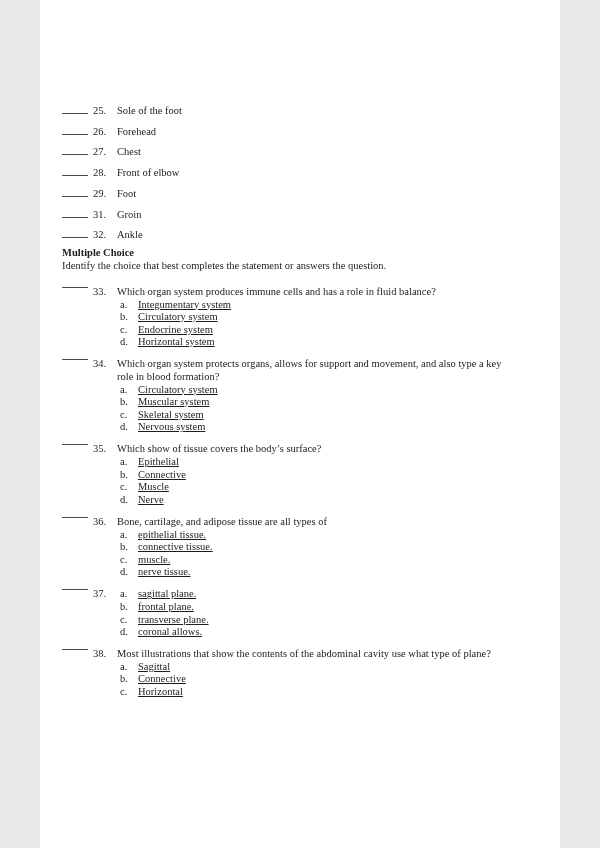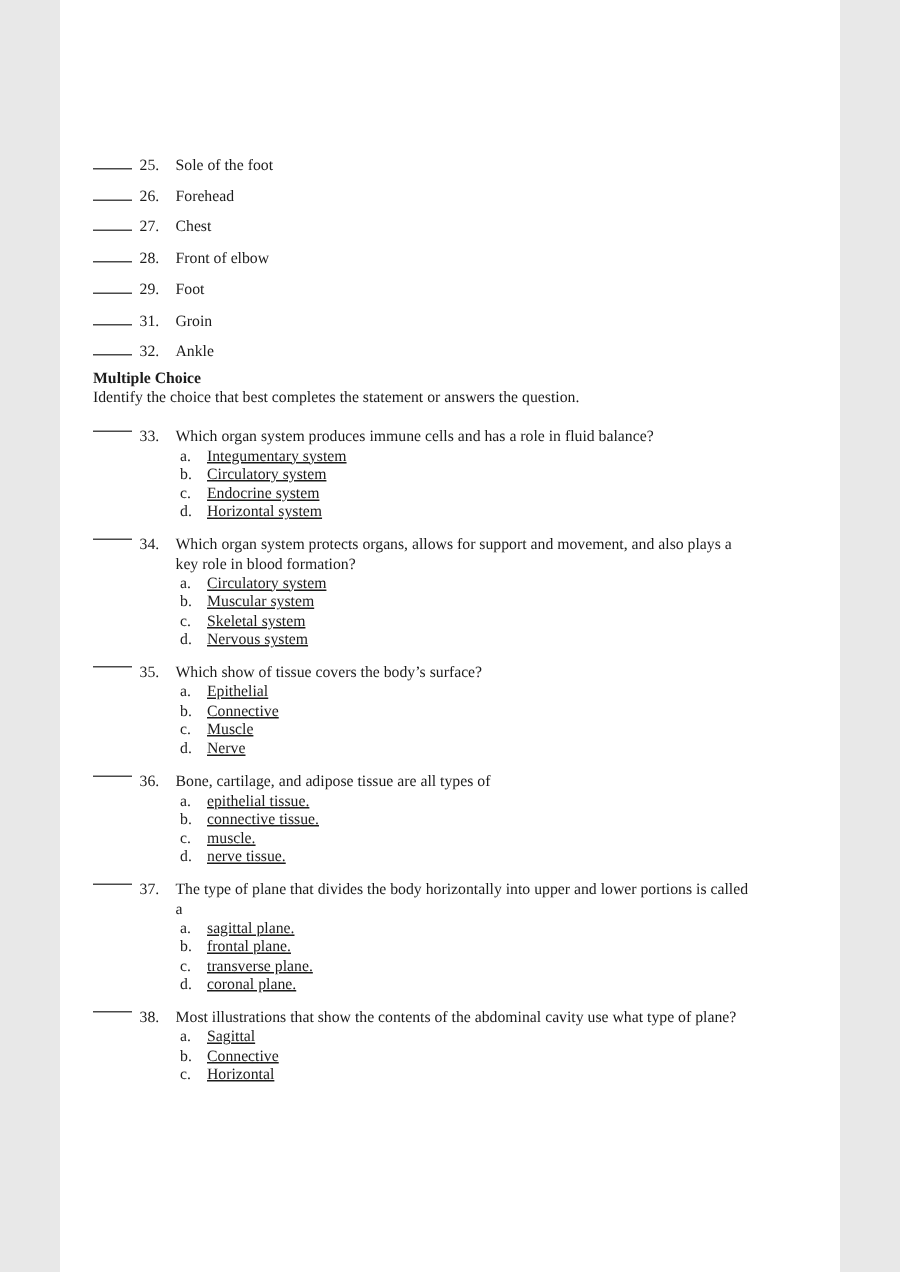--- a/index.html
+++ b/index.html
@@ -132,21 +132,21 @@
           <span class="opt-letter">d.</span>
           <span class="opt-text">Horizontal system</span>
         </div>
       </div>
     </div>
 
     <div class="question">
       <span class="blank"></span>
       <span class="num">34.</span>
       <div class="q-body">
-        <div class="q-text">Which organ system protects organs, allows for support and movement, and also plays a key role in blood formation?</div>
+        <div class="q-text">Which organ system protects organs, allows for support and movement, and also type a key role in blood formation?</div>
         <div class="option">
           <span class="opt-letter">a.</span>
           <span class="opt-text">Circulatory system</span>
         </div>
         <div class="option">
           <span class="opt-letter">b.</span>
           <span class="opt-text">Muscular system</span>
         </div>
         <div class="option">
           <span class="opt-letter">c.</span>
@@ -204,36 +204,35 @@
           <span class="opt-letter">d.</span>
           <span class="opt-text">nerve tissue.</span>
         </div>
       </div>
     </div>
 
     <div class="question">
       <span class="blank"></span>
       <span class="num">37.</span>
       <div class="q-body">
-        <div class="q-text">The type of plane that divides the body horizontally into upper and lower portions is called a</div>
         <div class="option">
           <span class="opt-letter">a.</span>
           <span class="opt-text">sagittal plane.</span>
         </div>
         <div class="option">
           <span class="opt-letter">b.</span>
           <span class="opt-text">frontal plane.</span>
         </div>
         <div class="option">
           <span class="opt-letter">c.</span>
           <span class="opt-text">transverse plane.</span>
         </div>
         <div class="option">
           <span class="opt-letter">d.</span>
-          <span class="opt-text">coronal plane.</span>
+          <span class="opt-text">coronal allows.</span>
         </div>
       </div>
     </div>
 
     <div class="question">
       <span class="blank"></span>
       <span class="num">38.</span>
       <div class="q-body">
         <div class="q-text">Most illustrations that show the contents of the abdominal cavity use what type of plane?</div>
         <div class="option">

